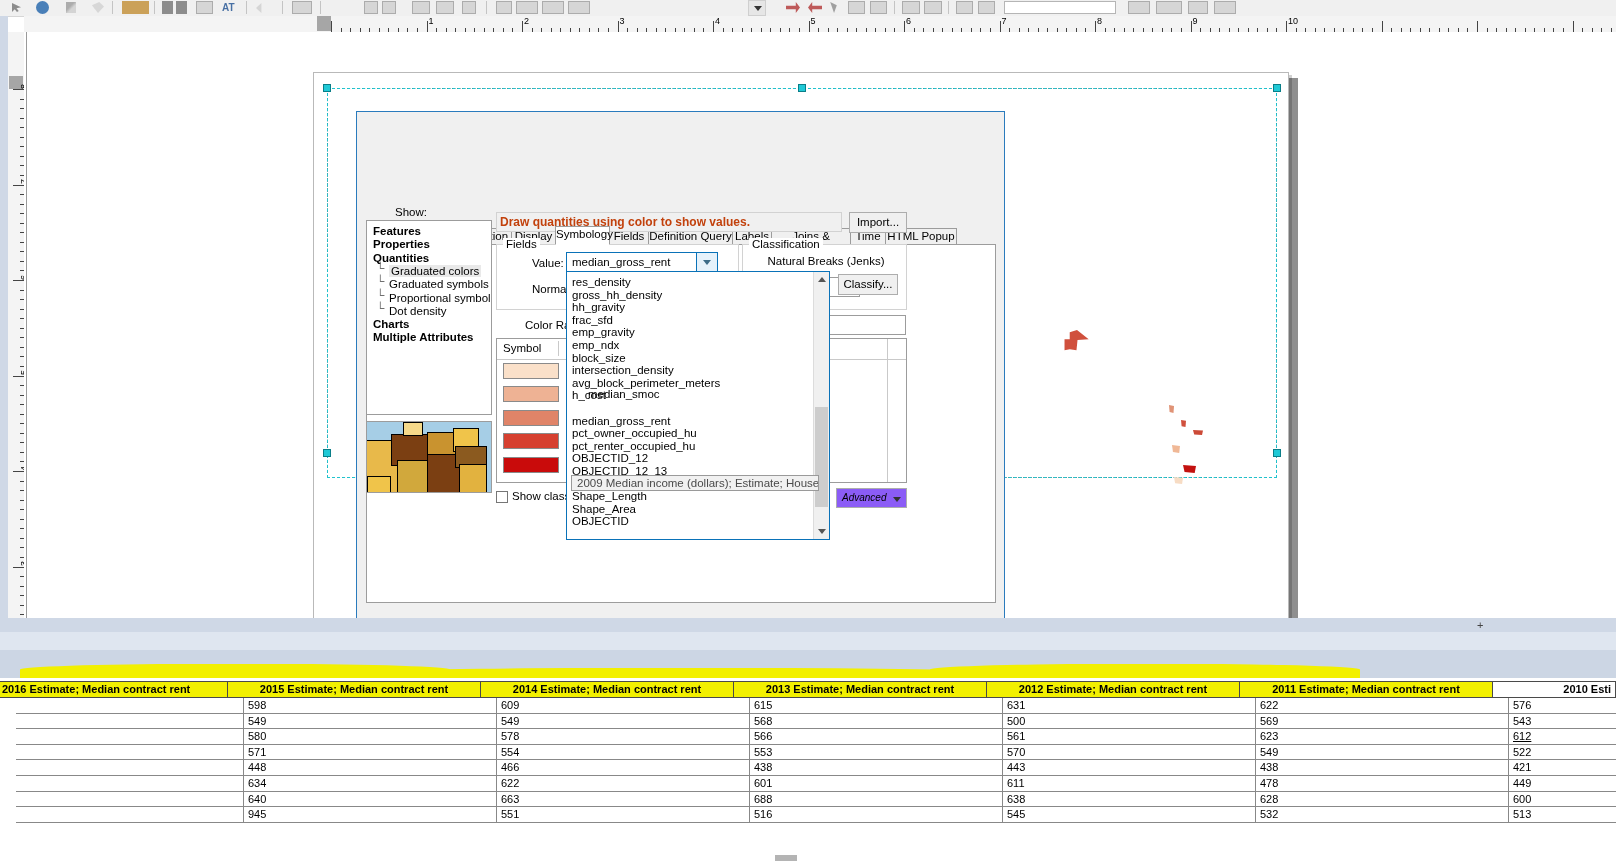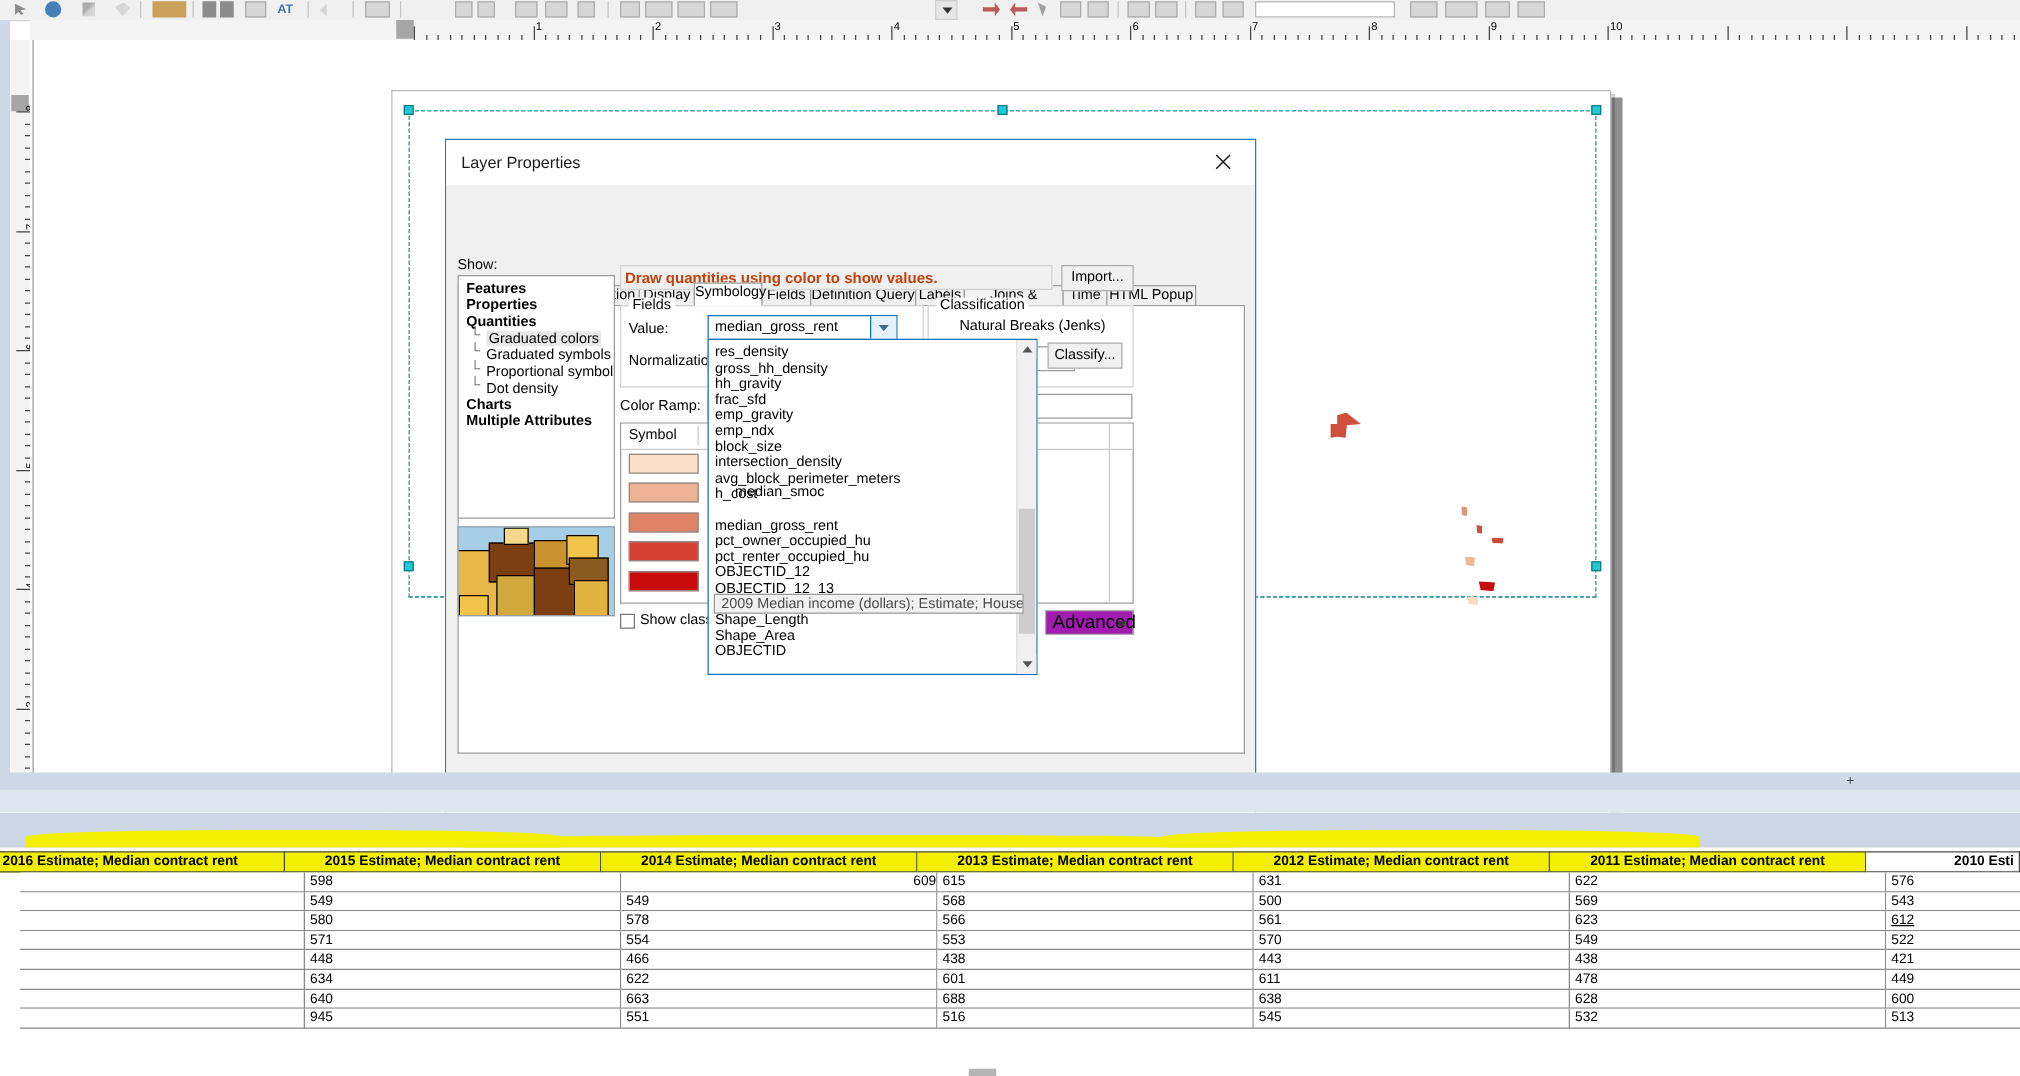--- a/index.html
+++ b/index.html
@@ -57,21 +57,21 @@
 
   
   #tabs{position:absolute;left:9px;top:114px;width:630px;height:19px;}
   .tab{position:absolute;top:2px;height:17px;background:#f0f0f0;border:1px solid #9c9c9c;
        box-sizing:border-box;font-size:11.5px;line-height:15px;text-align:center;color:#000;border-bottom:none;}
   .tab.active{top:0;height:19px;background:#fff;border-bottom:1px solid #fff;z-index:3;}
   #tabline{position:absolute;left:9px;top:132px;width:630px;height:1px;background:#9c9c9c;}
   #tabpanel{position:absolute;left:9px;top:133px;width:630px;height:358px;background:#fff;border:1px solid #9c9c9c;border-top:none;box-sizing:border-box;}
 
   
-  .lbl{position:absolute;font-size:11.5px;color:#000;white-space:nowrap;}
+  .lbl{position:absolute;font-size:11.5px;color:#000;white-space:nowrap;margin-left:29px;}
   .group{position:absolute;border:1px solid #d2d2d2;box-sizing:border-box;}
   .grouplbl{position:absolute;background:#fff;padding:0 3px;font-size:11.5px;color:#000;}
 
   #showlist{position:absolute;left:366px;top:220px;width:126px;height:195px;background:#fff;border:1px solid #9c9c9c;box-sizing:border-box;overflow:hidden;}
   .showitem{position:absolute;left:6px;font-size:11.5px;white-space:nowrap;color:#000;}
   .showitem.bold{font-weight:bold;}
   .showitem.sel{background:#e9e9e9;padding:0 2px;left:4px;}
   .tline{position:absolute;color:#707070;font-size:11.5px;}
 
   #preview{position:absolute;left:366px;top:421px;width:126px;height:72px;border:1px solid #9c9c9c;box-sizing:border-box;overflow:hidden;background:#a6cee6;}
@@ -101,21 +101,21 @@
   #symtable{position:absolute;left:496px;top:338px;width:411px;height:145px;background:#fff;border:1px solid #9c9c9c;box-sizing:border-box;}
   #symhead{position:absolute;left:0;top:0;width:409px;height:20px;background:#fff;border-bottom:1px solid #c9c9c9;}
   .symhcell{position:absolute;top:3px;font-size:11.5px;color:#000;}
   .symhsep{position:absolute;top:2px;width:1px;height:15px;background:#c9c9c9;}
   .swatch{position:absolute;left:6px;width:56px;height:16px;border:1px solid #8a8a8a;box-sizing:border-box;}
   .rangeval{position:absolute;left:70px;font-size:11.5px;color:#000;white-space:nowrap;}
   #symvsep{position:absolute;left:390px;top:0px;width:1px;height:143px;background:#c9c9c9;}
 
   #showclasschk{position:absolute;left:496px;top:491px;width:12px;height:12px;background:#fff;border:1px solid #767676;box-sizing:border-box;}
   #showclasslbl{position:absolute;left:512px;top:490px;font-size:11.5px;}
-  #advbtn{position:absolute;left:836px;top:488px;width:71px;height:20px;background:#a21caf;border:1px solid #adadad;box-sizing:border-box;font-size:15px;line-height:18px;padding-left:5px;color:#000;}
+  #advbtn{position:absolute;left:836px;top:488px;width:71px;height:20px;background:#8b5cf6;border:1px solid #adadad;box-sizing:border-box;font-size:10px;line-height:18px;padding-left:5px;color:#000;font-style:italic;}
   #advbtn:after{content:"";position:absolute;right:5px;top:8px;border-left:4px solid transparent;border-right:4px solid transparent;border-top:5px solid #333;}
 
   
   #dropdown{position:absolute;left:566px;top:271px;width:264px;height:269px;background:#fff;border:1px solid #0a72b8;box-sizing:border-box;z-index:40;}
   #ddlist{position:absolute;left:0;top:0;width:247px;height:267px;overflow:hidden;text-align:right;}
   .dditem{position:absolute;left:5px;font-size:11.5px;color:#000;white-space:nowrap;line-height:12.5px;}
   #ddscroll{position:absolute;right:0;top:0;width:16px;height:267px;background:#f0f0f0;border-left:1px solid #dcdcdc;box-sizing:border-box;}
   .sbbtn{position:absolute;left:0;width:15px;height:15px;background:#f0f0f0;}
   .sbbtn .ar{position:absolute;left:4px;}
   #sbthumb{position:absolute;left:1px;top:135px;width:13px;height:100px;background:#cdcdcd;}
@@ -430,28 +430,20 @@
         <div class="mpoly" style="left: 1154px; top: 388px; width: 5px; height: 7px; background: rgb(208, 80, 61); clip-path: polygon(0px 0px, 100% 12%, 90% 100%, 12% 88%);"></div>
         <div class="mpoly" style="left: 1166px; top: 398px; width: 10px; height: 5px; background: rgb(204, 74, 55); clip-path: polygon(0px 0px, 100% 12%, 90% 100%, 12% 88%);"></div>
         <div class="mpoly" style="left: 1145px; top: 413px; width: 8px; height: 8px; background: rgb(240, 184, 150); clip-path: polygon(0px 0px, 100% 12%, 90% 100%, 12% 88%);"></div>
         <div class="mpoly" style="left: 1156px; top: 433px; width: 13px; height: 8px; background: rgb(195, 17, 15); clip-path: polygon(0px 0px, 100% 12%, 90% 100%, 12% 88%);"></div>
         <div class="mpoly" style="left: 1147px; top: 445px; width: 9px; height: 7px; background: rgb(247, 220, 196); clip-path: polygon(0px 0px, 100% 12%, 90% 100%, 12% 88%);"></div>
       </div>
   </div>
 </div>
 
 <div id="dialog">
-  <div id="dlg-title">
-    <div id="dlg-title-text">Layer Properties</div>
-    <div id="dlg-close">
-      <svg width="13" height="13" viewBox="0 0 13 13">
-          <path d="M1 1 L12 12 M12 1 L1 12" stroke="#1a1a1a" stroke-width="1.2" fill="none"></path>
-        </svg>
-    </div>
-  </div>
   <div id="dlg-body">
     <div id="footerline"></div>
   </div>
 
   <div id="tabs">
       <div class="tab" style="left: 0px; width: 48px;">General</div>
       <div class="tab" style="left: 47px; width: 45px;">Source</div>
       <div class="tab" style="left: 91px; width: 55px;">Selection</div>
       <div class="tab" style="left: 145px; width: 45px;">Display</div>
       <div class="tab active" style="left: 189px; width: 55px;">Symbology</div>
@@ -600,21 +592,21 @@
       <div class="thcell yellow" style="left: 481px; width: 253px;">2014 Estimate; Median contract rent</div>
       <div class="thcell yellow" style="left: 734px; width: 253px;">2013 Estimate; Median contract rent</div>
       <div class="thcell yellow" style="left: 987px; width: 253px;">2012 Estimate; Median contract rent</div>
       <div class="thcell yellow" style="left: 1240px; width: 253px;">2011 Estimate; Median contract rent</div>
       <div class="thcell" style="left: 1493px; width: 123px; text-align: right; padding-right: 4px;">2010 Esti</div>
     </div>
   <div id="tbody">
       <div class="trow" style="top: 48px;">
         <div class="tdcell" style="left: 0px; width: 228px;"></div>
         <div class="tdcell" style="left: 228px; width: 253px;">598</div>
-        <div class="tdcell" style="left: 481px; width: 253px; text-align: right;">609</div>
+        <div class="tdcell" style="left: 481px; width: 253px;">609</div>
         <div class="tdcell" style="left: 734px; width: 253px;">615</div>
         <div class="tdcell" style="left: 987px; width: 253px;">631</div>
         <div class="tdcell" style="left: 1240px; width: 253px;">622</div>
         <div class="tdcell" style="left: 1493px; width: 123px;">576</div>
       </div>
       <div class="trow" style="top: 63.6px;">
         <div class="tdcell" style="left: 0px; width: 228px;"></div>
         <div class="tdcell" style="left: 228px; width: 253px;">549</div>
         <div class="tdcell" style="left: 481px; width: 253px;">549</div>
         <div class="tdcell" style="left: 734px; width: 253px;">568</div>

